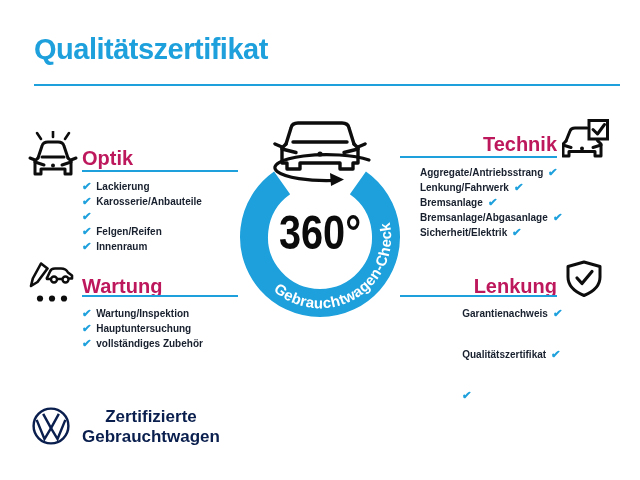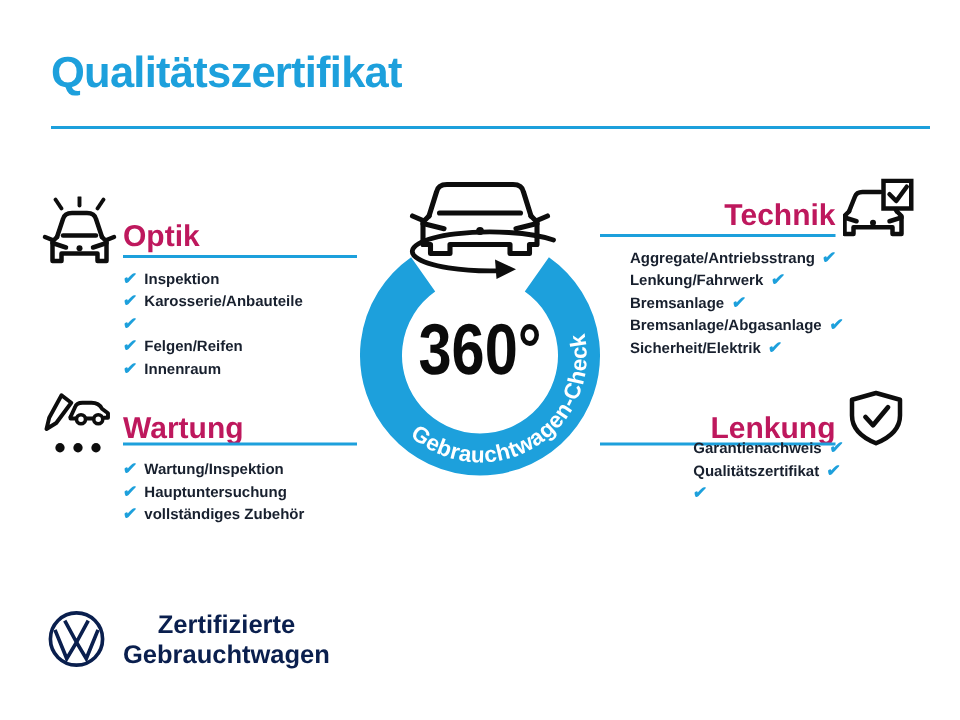--- a/index.html
+++ b/index.html
@@ -46,21 +46,21 @@
   #sec-technik{left:398px;top:116px;}
   #sec-technik .sec-icon{position:absolute;right:2px;top:3px;}
   #sec-technik .sec-heading{right:55px;top:17px;}
   #sec-technik .sec-underline{right:55px;top:40px;width:157px;}
   #sec-technik .items{right:50px;top:49px;}
 
   #sec-garantie{left:398px;top:258px;height:110px;}
   #sec-garantie .sec-icon{position:absolute;right:8px;top:2px;}
   #sec-garantie .sec-heading{right:55px;top:17px;}
   #sec-garantie .sec-underline{right:55px;top:37px;width:157px;}
-  #sec-garantie .items{right:50px;top:34px;}
+  #sec-garantie .items{right:50px;top:48px;gap:26px;}
 
   .badge{position:absolute;left:230px;top:113px;width:180px;height:210px;}
 
   .footer-logo{position:absolute;left:31px;top:406px;width:40px;height:40px;}
   .footer-text{
     position:absolute;left:82px;top:407px;font-size:17px;line-height:20px;
     font-weight:bold;color:#0A1F4E;text-align:center;
   }
 </style>
 </head>
@@ -87,21 +87,21 @@
         <path d="M7,29 L2,27"></path>
           <path d="M43,29 L48,27"></path>
       </g>
       <circle cx="25" cy="34.5" r="2" fill="#0D0D0D"></circle>
     </svg>
     <div class="sec-heading">Optik</div>
     <div class="sec-underline"></div>
     <div class="items">
       <div class="item-row">
           <span class="check">✔</span>
-          <span>Inspektion</span>
+          <span>Lackierung</span>
         </div>
       <div class="item-row">
           <span class="check">✔</span>
           <span>Karosserie/Anbauteile</span>
         </div>
       <div class="item-row">
           <span class="check">✔</span>
         </div>
       <div class="item-row">
           <span class="check">✔</span>

